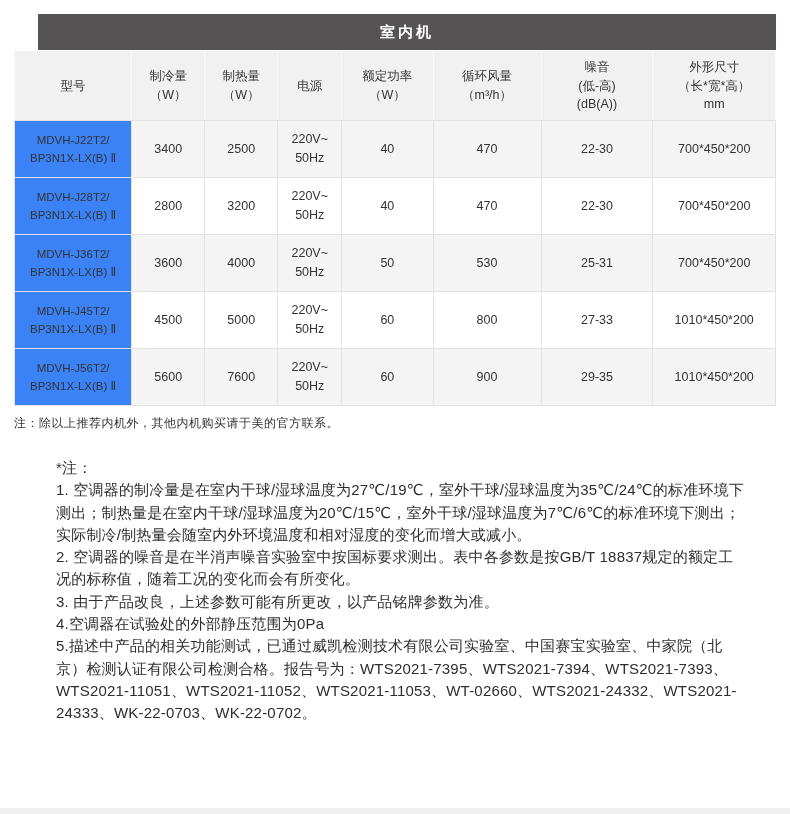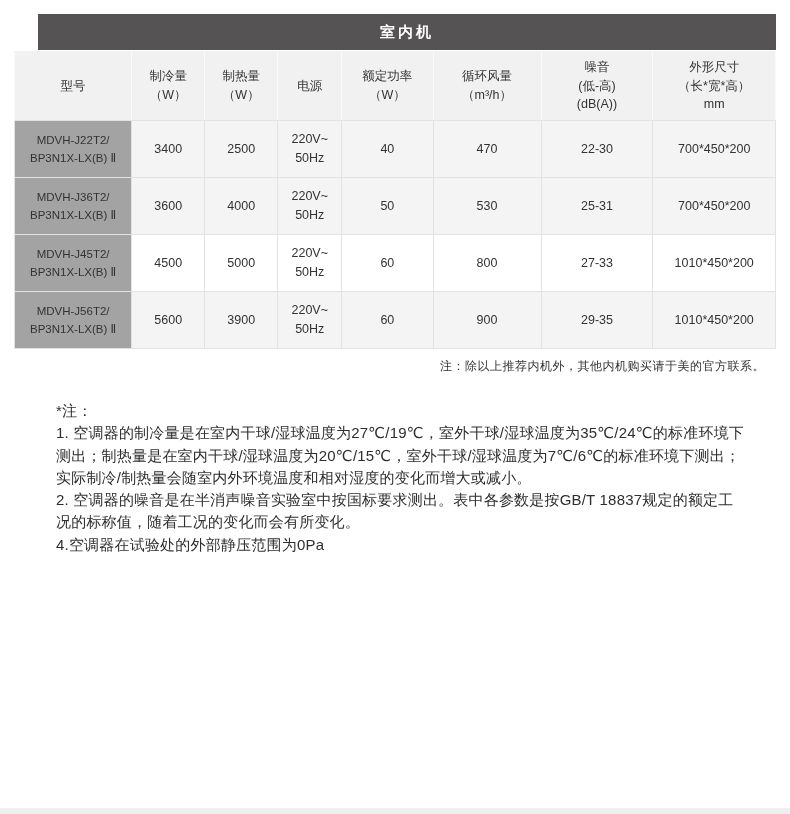--- a/index.html
+++ b/index.html
@@ -49,28 +49,27 @@
     border-right-color: #fbfafa;
     border-top-color: #f2f1f1;
   }
   table.spec tbody td {
     height: 57px;
     font-size: 12.5px;
     background: #ffffff;
     line-height: 1.5;
   }
   table.spec tbody td.model {
-    background: #a3a3a3;
+    background: #3b82f6;
     font-size: 11.5px;
     line-height: 1.6;
   }
   table.spec tbody tr.alt td:not(.model) { background: #f5f4f4; }
 
   .table-note {
-    text-align: right;
     font-size: 12px;
     color: #333333;
     margin: 9px 11px 0 0;
     letter-spacing: 0.5px;
   }
 
   .notes {
     margin: 25px 28px 0 42px;
     font-size: 15px;
     line-height: 22.3px;
@@ -132,20 +131,32 @@
 BP3N1X-LX(B) Ⅱ</td>
           <td>3400</td>
           <td>2500</td>
           <td>220V~
 50Hz</td>
           <td>40</td>
           <td>470</td>
           <td>22-30</td>
           <td>700*450*200</td>
         </tr>
+        <tr>
+          <td class="model">MDVH-J28T2/
+BP3N1X-LX(B) Ⅱ</td>
+          <td>2800</td>
+          <td>3200</td>
+          <td>220V~
+50Hz</td>
+          <td>40</td>
+          <td>470</td>
+          <td>22-30</td>
+          <td>700*450*200</td>
+        </tr>
         <tr class="alt">
           <td class="model">MDVH-J36T2/
 BP3N1X-LX(B) Ⅱ</td>
           <td>3600</td>
           <td>4000</td>
           <td>220V~
 50Hz</td>
           <td>50</td>
           <td>530</td>
           <td>25-31</td>
@@ -160,35 +171,37 @@
 50Hz</td>
           <td>60</td>
           <td>800</td>
           <td>27-33</td>
           <td>1010*450*200</td>
         </tr>
         <tr class="alt">
           <td class="model">MDVH-J56T2/
 BP3N1X-LX(B) Ⅱ</td>
           <td>5600</td>
-          <td>3900</td>
+          <td>7600</td>
           <td>220V~
 50Hz</td>
           <td>60</td>
           <td>900</td>
           <td>29-35</td>
           <td>1010*450*200</td>
         </tr>
       </tbody>
   </table>
 
   <div class="table-note">注：除以上推荐内机外，其他内机购买请于美的官方联系。</div>
 
   <div class="notes">
     <p>*注：</p>
     <p>1. 空调器的制冷量是在室内干球/湿球温度为27℃/19℃，室外干球/湿球温度为35℃/24℃的标准环境下测出；制热量是在室内干球/湿球温度为20℃/15℃，室外干球/湿球温度为7℃/6℃的标准环境下测出；实际制冷/制热量会随室内外环境温度和相对湿度的变化而增大或减小。</p>
     <p>2. 空调器的噪音是在半消声噪音实验室中按国标要求测出。表中各参数是按GB/T 18837规定的额定工况的标称值，随着工况的变化而会有所变化。</p>
+    <p>3. 由于产品改良，上述参数可能有所更改，以产品铭牌参数为准。</p>
     <p>4.空调器在试验处的外部静压范围为0Pa</p>
+    <p>5.描述中产品的相关功能测试，已通过威凯检测技术有限公司实验室、中国赛宝实验室、中家院（北京）检测认证有限公司检测合格。报告号为：WTS2021-7395、WTS2021-7394、WTS2021-7393、WTS2021-11051、WTS2021-11052、WTS2021-11053、WT-02660、WTS2021-24332、WTS2021-24333、WK-22-0703、WK-22-0702。</p>
   </div>
 
 </div>
 
 <div class="bottom-strip"></div>
 
 </body></html>

